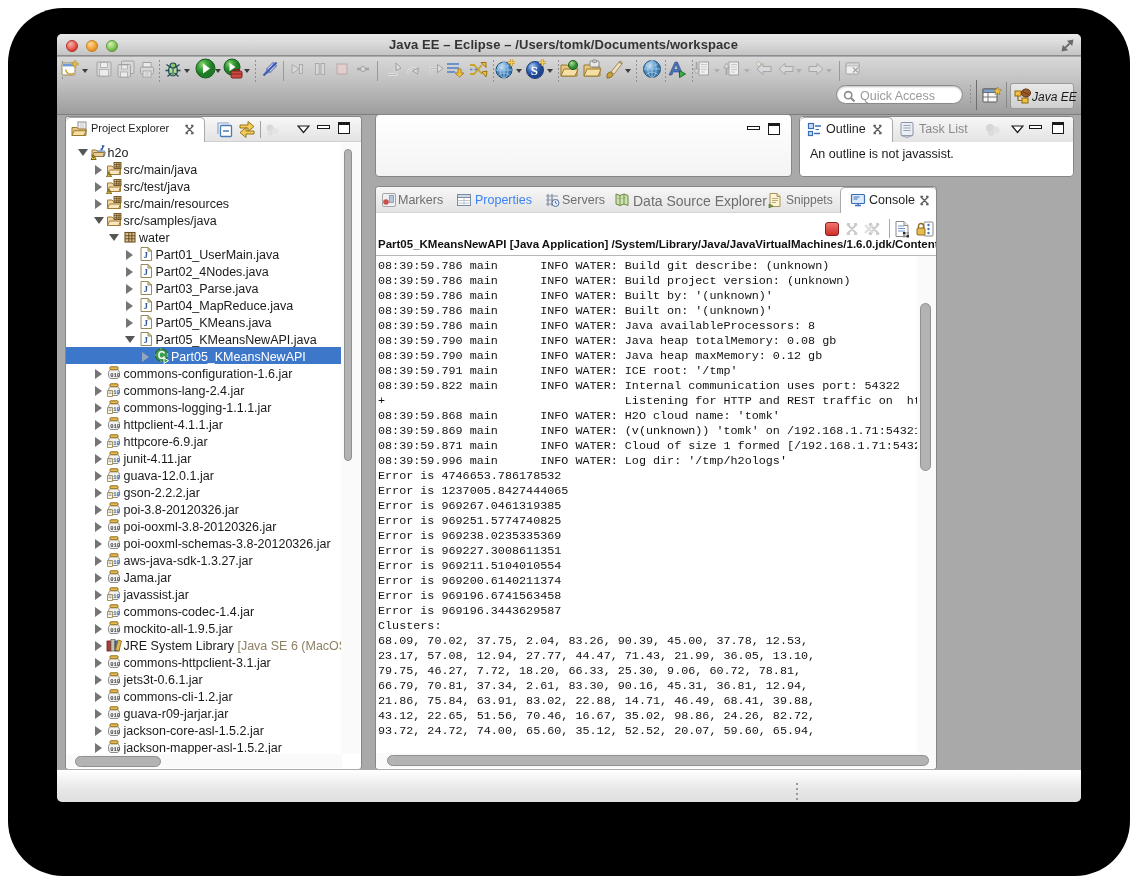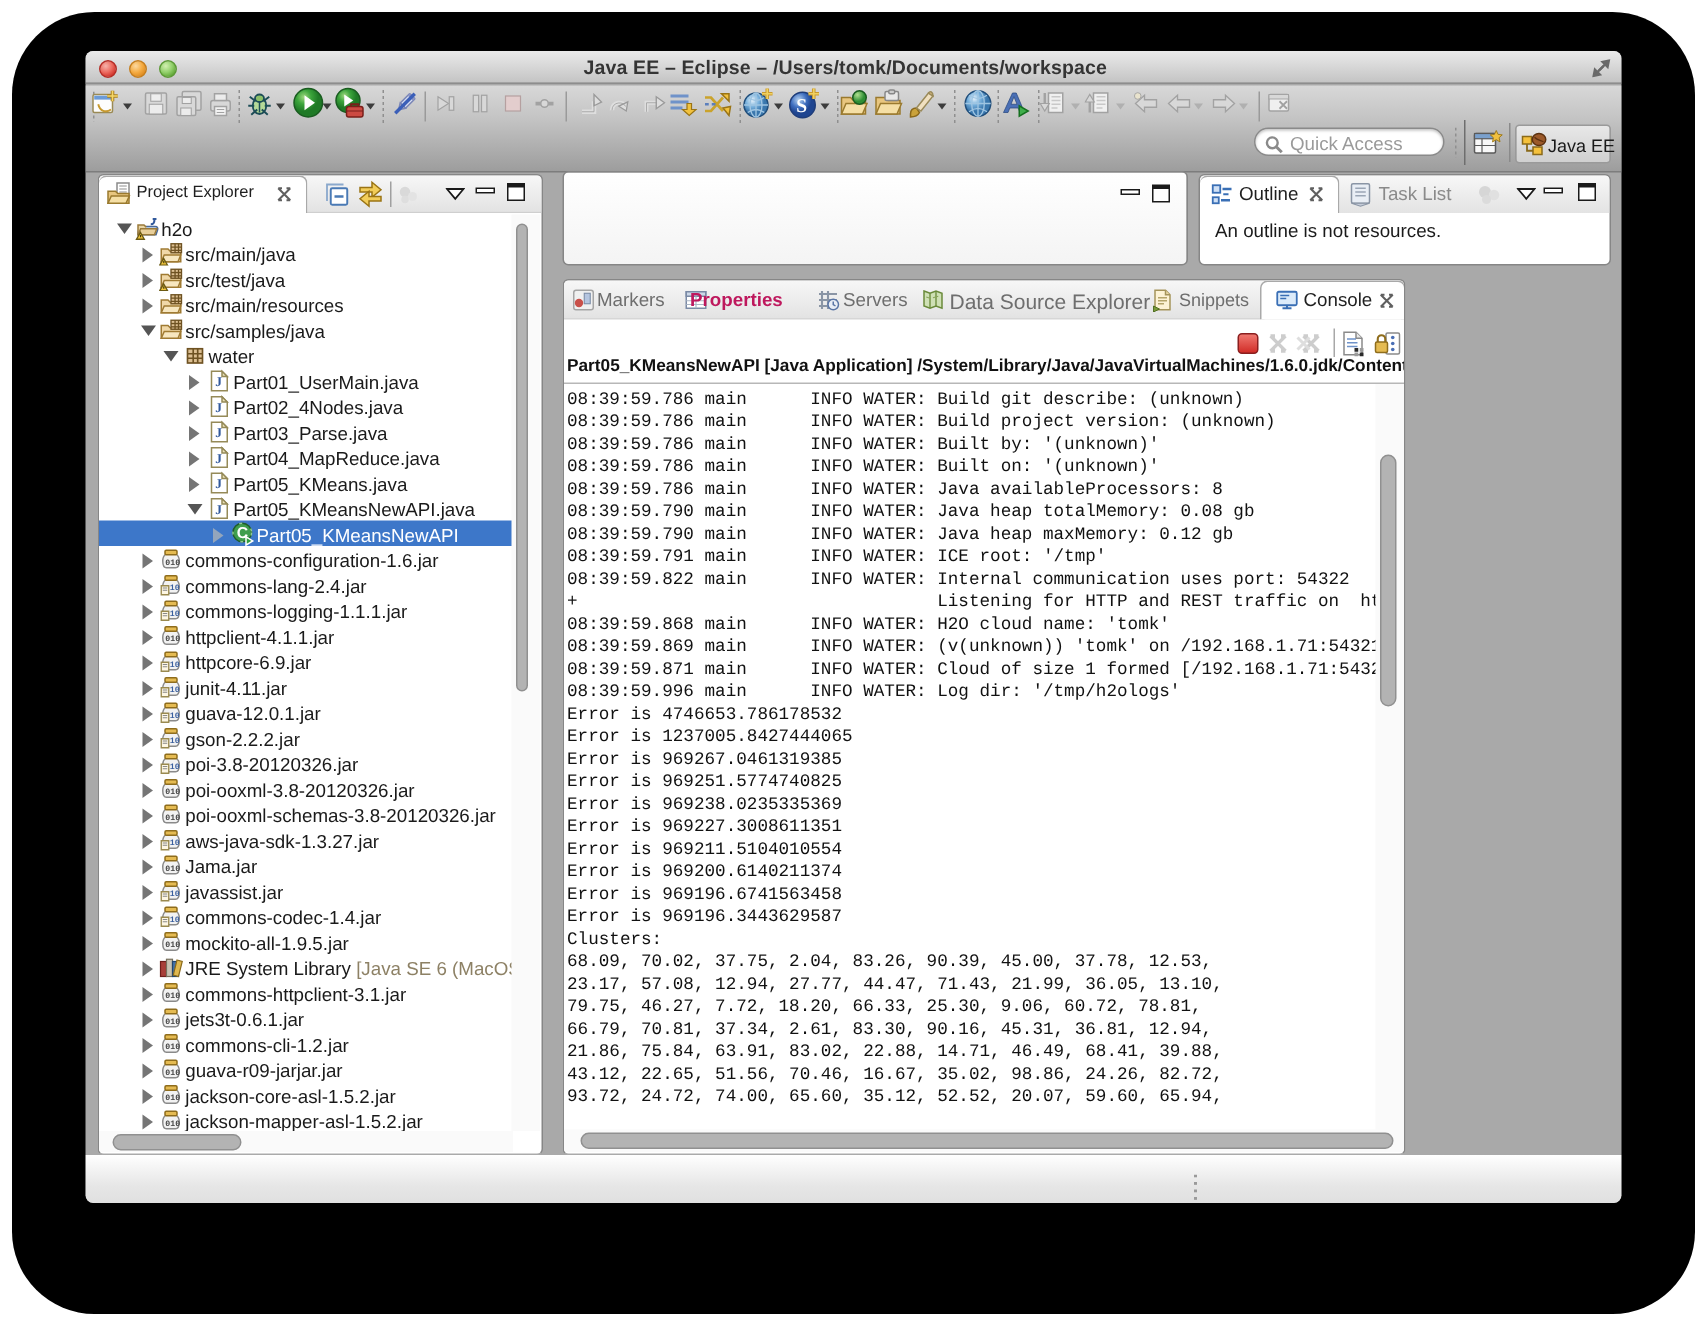--- a/index.html
+++ b/index.html
@@ -290,21 +290,21 @@
       </svg>
     <div style="position:absolute;left:949px;top:25px;width:1px;height:26px;background:#8a8a8a;"></div>
     <div style="position:absolute;left:953px;top:26px;width:64px;height:26px;background:linear-gradient(#e8e8e8,#d0d0d0);border:1px solid #9a9a9a;border-radius:3px;">
       <svg style="position:absolute;left:3px;top:4px" width="18" height="18" viewBox="0 0 18 18">
           <rect x="1" y="3" width="6" height="5" fill="#f5c13c" stroke="#8a6a1a"></rect>
           <rect x="8" y="10" width="6" height="5" fill="#f5c13c" stroke="#8a6a1a"></rect>
           <path d="M4 8 v4.5 h4" fill="none" stroke="#8a6a1a" stroke-width="1.2"></path>
           <ellipse cx="12" cy="5" rx="4.5" ry="4" fill="#9c5a2a" stroke="#5c3210"></ellipse>
           <path d="M9 3.5 c2 2 4 2 6 3" fill="none" stroke="#5c3210" stroke-width="0.9"></path>
         </svg>
-      <span style="position:absolute;left:21px;top:6px;font-size:12px;color:#1a1a1a;white-space:nowrap;">Java EE</span>
+      <span style="position:absolute;left:21px;top:6px;font-size:12px;color:#1a1a1a;white-space:nowrap;font-style:italic;">Java EE</span>
     </div>
   </div>
   <div id="statusbar">
     <div style="position:absolute;left:739px;top:13px;width:2px;height:17px;background-image:linear-gradient(#9a9a9a 40%,rgba(0,0,0,0) 40%);background-size:2px 5px;"></div>
   </div>
 
   <div class="panel" id="pe" style="left:8px;top:82px;width:297px;height:654px;border-bottom-color:#aaa;">
     <div class="strip" style="height:25px;border-bottom:1px solid #cfcfcf;"></div>
     <div class="tab-sel" style="left:0;top:0;width:139px;height:25px;border-left:none;"></div>
     <div>
@@ -768,41 +768,41 @@
           <circle cx="6" cy="6" r="4" fill="#d6d6d6"></circle>
           <circle cx="12" cy="8" r="3.5" fill="#e0e0e0"></circle>
           <circle cx="7" cy="11" r="3" fill="#dbdbdb"></circle>
         </svg>
     <svg style="position:absolute;left:211px;top:8px" width="13" height="9" viewBox="0 0 13 9">
           <path d="M1 1 h11 L6.5 7.5z" fill="#fff" stroke="#1a1a1a" stroke-width="1.2"></path>
         </svg>
     <div style="position:absolute;left:229px;top:8px;width:13px;height:4px;background:#fff;border:1.4px solid #1a1a1a;"></div>
     <div style="position:absolute;left:252px;top:5px;width:12px;height:12px;background:#fff;border:1.4px solid #1a1a1a;border-top-width:3.5px;"></div>
     </div>
-    <div style="position:absolute;left:10px;top:30px;font-size:12.5px;color:#1a1a1a;">An outline is not resources.</div>
+    <div style="position:absolute;left:10px;top:30px;font-size:12.5px;color:#1a1a1a;">An outline is not javassist.</div>
   </div>
 
   <div class="panel" id="bottom" style="left:318px;top:152px;width:562px;height:584px;border-bottom-color:#aaa;">
     <div class="strip" style="height:26px;border-bottom:1px solid #d6d6d6;"></div>
     <div class="tab-sel" style="left:464px;top:0;width:97px;height:26px;"></div>
     <div>
     <svg style="position:absolute;left:5px;top:5px" width="16" height="16" viewBox="0 0 16 16">
           <rect x="1.5" y="1.5" width="13" height="13" rx="1.5" fill="#f0f0f0" stroke="#a5a5a5"></rect>
           <circle cx="5" cy="10" r="2.8" fill="#c9504a"></circle>
           <rect x="8.5" y="3.5" width="4" height="7" fill="#b5c5e0" stroke="#7a8aa5" stroke-width="0.7"></rect>
         </svg>
         <span style="position:absolute;left:22px;top:6px;font-size:12.5px;color:#6e6e6e;">Markers</span>
     <svg style="position:absolute;left:80px;top:5px" width="16" height="16" viewBox="0 0 16 16">
           <rect x="1.5" y="2.5" width="13" height="11" fill="#fff" stroke="#7a8aa5"></rect>
           <rect x="1.5" y="2.5" width="13" height="3" fill="#cdd8e8" stroke="#7a8aa5"></rect>
           <line x1="1.5" y1="8.5" x2="14.5" y2="8.5" stroke="#aab5c5" stroke-width="0.8"></line>
           <line x1="1.5" y1="11" x2="14.5" y2="11" stroke="#aab5c5" stroke-width="0.8"></line>
           <line x1="8" y1="5.5" x2="8" y2="13.5" stroke="#aab5c5" stroke-width="0.8"></line>
         </svg>
-        <span style="position:absolute;left:84px;top:6px;font-size:12.5px;color:#be185d;font-weight:bold;">Properties</span>
+        <span style="position:absolute;left:99px;top:6px;font-size:12.5px;color:#3b82f6;">Properties</span>
     <svg style="position:absolute;left:168px;top:5px" width="16" height="16" viewBox="0 0 16 16">
           <path d="M4 2 v12 M8 2 v12" stroke="#8a95a5" stroke-width="1.4"></path>
           <path d="M2 4 h12 M2 8 h12 M2 12 h12" stroke="#8a95a5" stroke-width="1.2"></path>
           <circle cx="11.5" cy="11" r="3.5" fill="#e8edf5" stroke="#5a75a5"></circle>
           <path d="M11.5 9 v2 l1.5 1" fill="none" stroke="#5a75a5"></path>
         </svg>
         <span style="position:absolute;left:186px;top:6px;font-size:12.5px;color:#6e6e6e;">Servers</span>
     <svg style="position:absolute;left:238px;top:5px" width="16" height="16" viewBox="0 0 16 16">
           <path d="M2 2 l4 1.5 4-1.5 4 1.5 v10 l-4-1.5 -4 1.5 -4-1.5z" fill="#cfe0b5" stroke="#6a8a3a"></path>
           <path d="M6 3.5 v10 M10 2 v10" stroke="#6a8a3a" stroke-width="0.9"></path>

